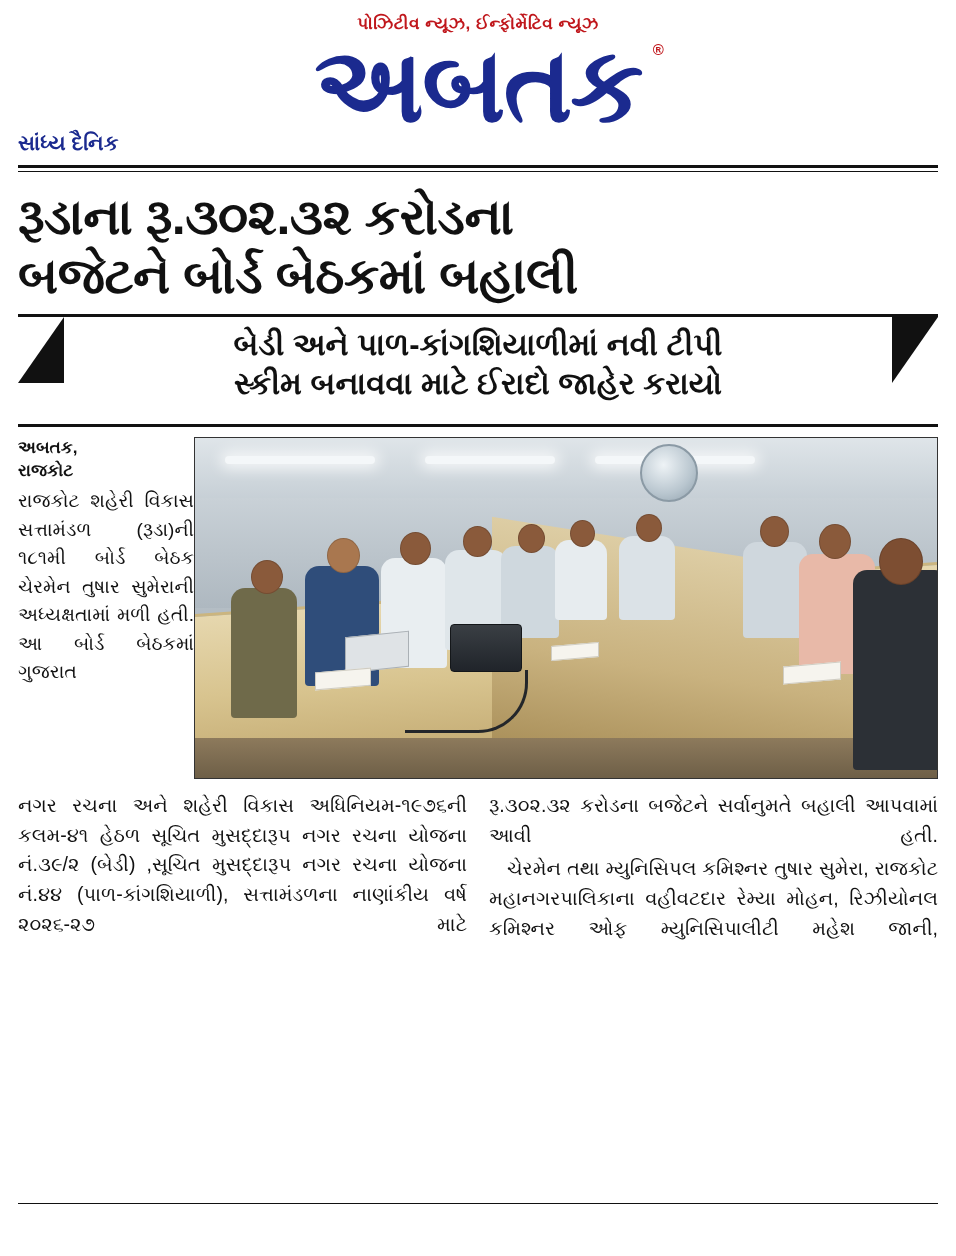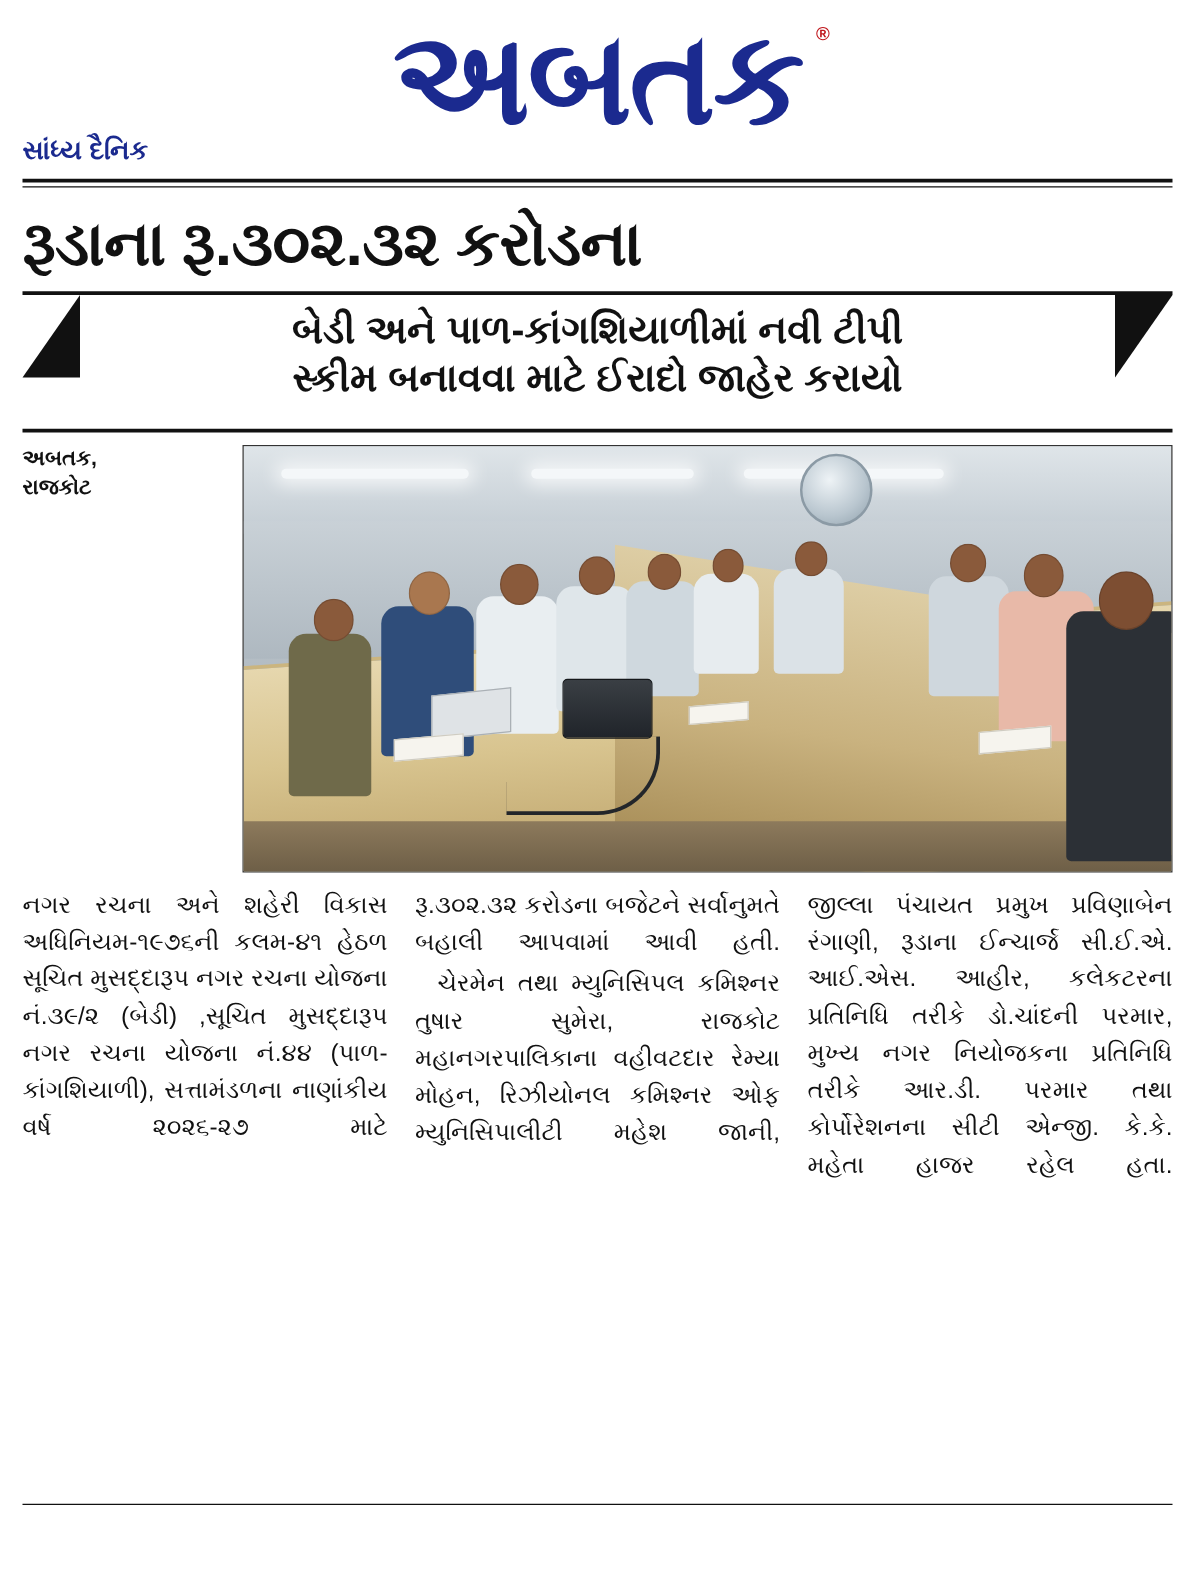--- a/index.html
+++ b/index.html
@@ -254,45 +254,48 @@
     bottom: 52px;
     border-top: 1px solid #111;
   }
 </style>
 </head>
 <body>
 
 <div class="page">
 
   <div class="masthead">
+    <div class="tagline">પોઝિટીવ ન્યૂઝ, ઈન્ફોર્મેટિવ ન્યૂઝ</div>
     <div class="logo-wrap">
       <span class="logo-text">અબતક</span>
       <span class="reg-mark">®</span>
     </div>
     <div class="sub-daily">સાંધ્ય દૈનિક</div>
   </div>
 
   <hr class="rule-thick">
   <hr class="rule-thin">
 
   <div class="headline">
     <span class="line">રૂડાના રૂ.૩૦૨.૩૨ કરોડના</span>
+    <span class="line">બજેટને બોર્ડ બેઠકમાં બહાલી</span>
   </div>
 
   <div class="subband">
     <span class="line">બેડી અને પાળ-કાંગશિયાળીમાં નવી ટીપી</span>
     <span class="line">સ્કીમ બનાવવા માટે ઈરાદો જાહેર કરાયો</span>
   </div>
 
   <div class="content">
     <div class="col-left">
       <div class="byline">
         <div>અબતક,</div>
         <div>રાજકોટ</div>
       </div>
+      <div class="lead">રાજકોટ શહેરી વિકાસ સત્તામંડળ (રૂડા)ની ૧૮૧મી બોર્ડ બેઠક ચેરમેન તુષાર સુમેરાની અધ્યક્ષતામાં મળી હતી. આ બોર્ડ બેઠકમાં ગુજરાત</div>
     </div>
 
     <div class="photo">
       <div class="ph-ceiling"></div>
       <div class="ph-light" style="left:30px; width:150px;"></div>
       <div class="ph-light" style="left:230px; width:130px;"></div>
       <div class="ph-light" style="left:400px; width:160px;"></div>
       <div class="ph-backwall"></div>
       <div class="ph-emblem"></div>
       <div class="ph-table"></div>
@@ -339,20 +342,17 @@
   </div>
 
   <div class="cols">
     <div class="col">
       <p class="noindent">નગર રચના અને શહેરી વિકાસ અધિનિયમ-૧૯૭૬ની કલમ-૪૧ હેઠળ સૂચિત મુસદ્દારૂપ નગર રચના યોજના નં.૩૯/૨ (બેડી) ,સૂચિત મુસદ્દારૂપ નગર રચના યોજના નં.૪૪ (પાળ-કાંગશિયાળી), સત્તામંડળના નાણાંકીય વર્ષ ૨૦૨૬-૨૭ માટે</p>
     </div>
     <div class="col">
       <p class="noindent">રૂ.૩૦૨.૩૨ કરોડના બજેટને સર્વાનુમતે બહાલી આપવામાં આવી હતી.</p>
       <p>ચેરમેન તથા મ્યુનિસિપલ કમિશ્નર તુષાર સુમેરા, રાજકોટ મહાનગરપાલિકાના વહીવટદાર રેમ્યા મોહન, રિઝીયોનલ કમિશ્નર ઓફ મ્યુનિસિપાલીટી મહેશ જાની,</p>
     </div>
-    <div class="col">
-      <p class="noindent">જીલ્લા પંચાયત પ્રમુખ પ્રવિણાબેન રંગાણી, રૂડાના ઈન્ચાર્જ સી.ઈ.એ. આઈ.એસ. આહીર, કલેકટરના પ્રતિનિધિ તરીકે ડો.ચાંદની પરમાર, મુખ્ય નગર નિયોજકના પ્રતિનિધિ તરીકે આર.ડી. પરમાર તથા કોર્પોરેશનના સીટી એન્જી. કે.કે. મહેતા હાજર રહેલ હતા.</p>
-    </div>
   </div>
 
   <div class="footer-rule"></div>
 
 </div>
 
 </body></html>

